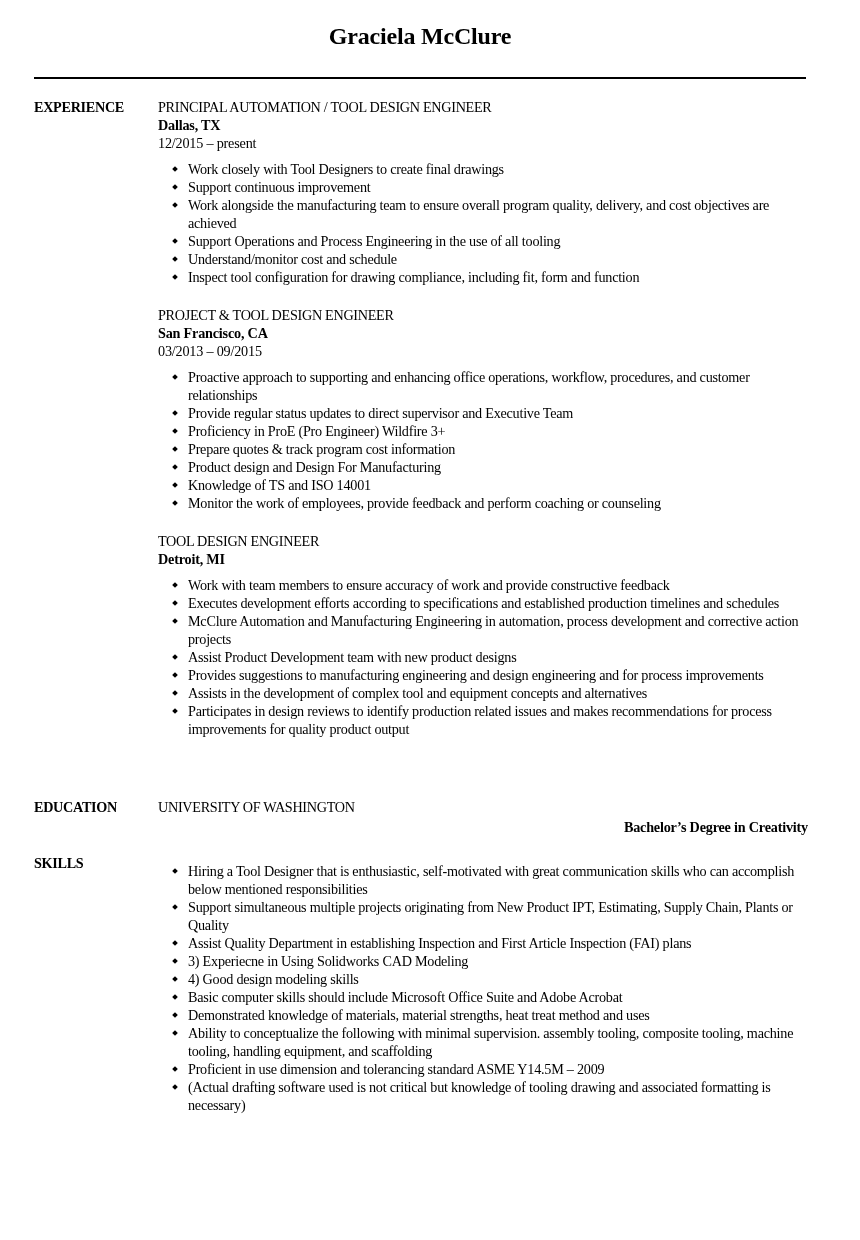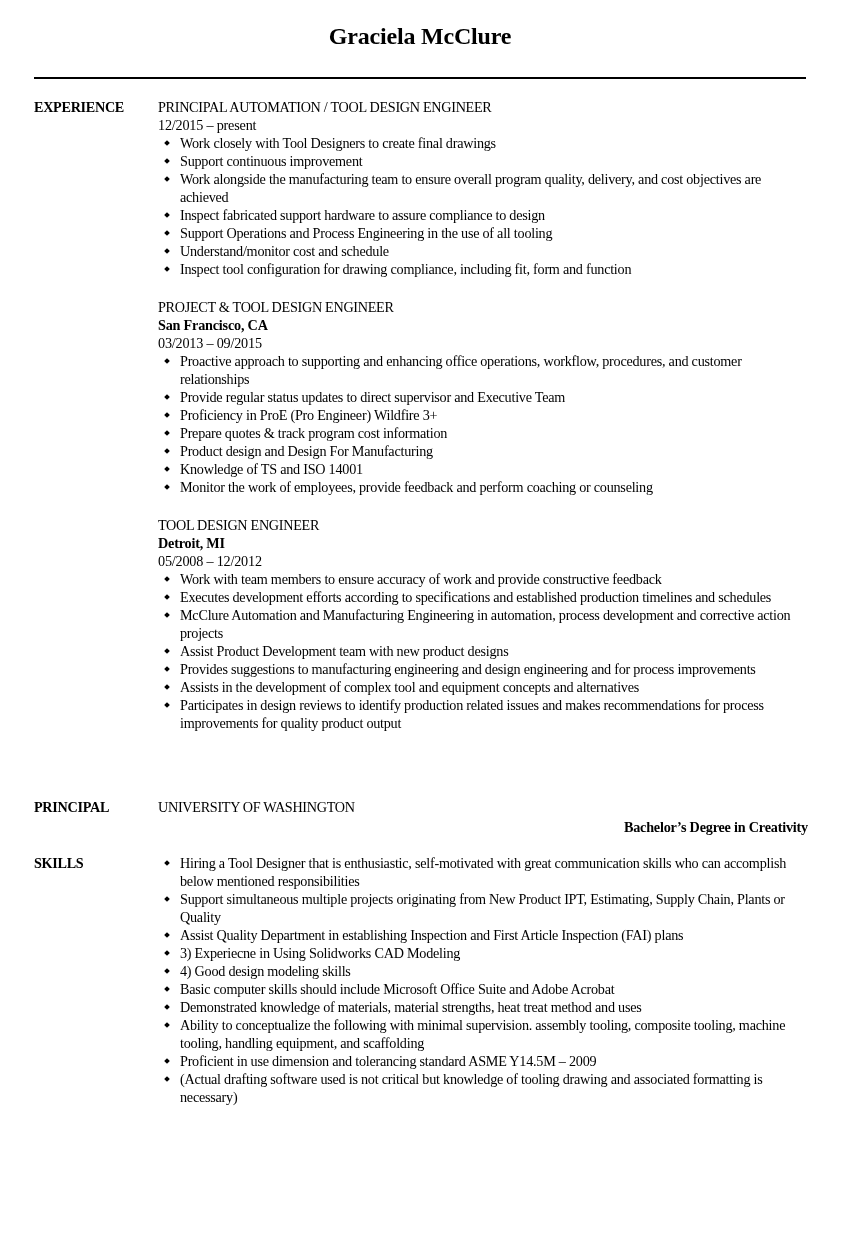--- a/index.html
+++ b/index.html
@@ -15,47 +15,47 @@
 
   .section { position: absolute; left: 34px; width: 772px; }
   .section-label { position: absolute; left: 0; top: 0; width: 120px; font-weight: bold; letter-spacing: -0.3px; }
   .section-body { position: absolute; left: 124px; top: 0; width: 650px; }
 
   .job { margin-bottom: 20px; }
   .job-title { font-weight: normal; letter-spacing: -0.3px; }
   .job-loc { font-weight: bold; letter-spacing: -0.2px; }
   .job-date { letter-spacing: -0.2px; }
 
-  ul.bullets { list-style: none; margin: 0; padding: 0; }
+  ul.bullets { list-style: none; margin: 8px; padding: 0; }
   ul.bullets li { position: relative; padding-left: 22px; letter-spacing: -0.25px; }
   ul.bullets li::before {
     content: ""; position: absolute; left: 7px; top: 7px;
     width: 4px; height: 4px; background: #000; transform: rotate(45deg);
   }
 </style>
 </head>
 <body>
 
 <div class="header">
   <div class="name">Graciela McClure</div>
 </div>
 <div class="rule"></div>
 
 <div class="section" style="top:98px;">
   <div class="section-label">EXPERIENCE</div>
   <div class="section-body">
 
     <div class="job">
       <div class="job-title">PRINCIPAL AUTOMATION / TOOL DESIGN ENGINEER</div>
+      <div class="job-loc">Dallas, TX</div>
       <div class="job-date">12/2015 – present</div>
       <ul class="bullets">
         <li>Work closely with Tool Designers to create final drawings</li>
         <li>Support continuous improvement</li>
         <li>Work alongside the manufacturing team to ensure overall program quality, delivery, and cost objectives are achieved</li>
-        <li>Inspect fabricated support hardware to assure compliance to design</li>
         <li>Support Operations and Process Engineering in the use of all tooling</li>
         <li>Understand/monitor cost and schedule</li>
         <li>Inspect tool configuration for drawing compliance, including fit, form and function</li>
       </ul>
     </div>
 
     <div class="job">
       <div class="job-title">PROJECT &amp; TOOL DESIGN ENGINEER</div>
       <div class="job-loc">San Francisco, CA</div>
       <div class="job-date">03/2013 – 09/2015</div>
@@ -66,37 +66,36 @@
         <li>Prepare quotes &amp; track program cost information</li>
         <li>Product design and Design For Manufacturing</li>
         <li>Knowledge of TS and ISO 14001</li>
         <li>Monitor the work of employees, provide feedback and perform coaching or counseling</li>
       </ul>
     </div>
 
     <div class="job">
       <div class="job-title">TOOL DESIGN ENGINEER</div>
       <div class="job-loc">Detroit, MI</div>
-      <div class="job-date">05/2008 – 12/2012</div>
       <ul class="bullets">
         <li>Work with team members to ensure accuracy of work and provide constructive feedback</li>
         <li>Executes development efforts according to specifications and established production timelines and schedules</li>
         <li>McClure Automation and Manufacturing Engineering in automation, process development and corrective action projects</li>
         <li>Assist Product Development team with new product designs</li>
         <li>Provides suggestions to manufacturing engineering and design engineering and for process improvements</li>
         <li>Assists in the development of complex tool and equipment concepts and alternatives</li>
         <li>Participates in design reviews to identify production related issues and makes recommendations for process improvements for quality product output</li>
       </ul>
     </div>
 
   </div>
 </div>
 
 <div class="section" style="top:798px;">
-  <div class="section-label">PRINCIPAL</div>
+  <div class="section-label">EDUCATION</div>
   <div class="section-body">
     <div class="job-title">UNIVERSITY OF WASHINGTON</div>
     <div class="job-loc" style="margin-top:2px;text-align:right;">Bachelor’s Degree in Creativity</div>
   </div>
 </div>
 
 <div class="section" style="top:854px;">
   <div class="section-label">SKILLS</div>
   <div class="section-body">
     <ul class="bullets">

